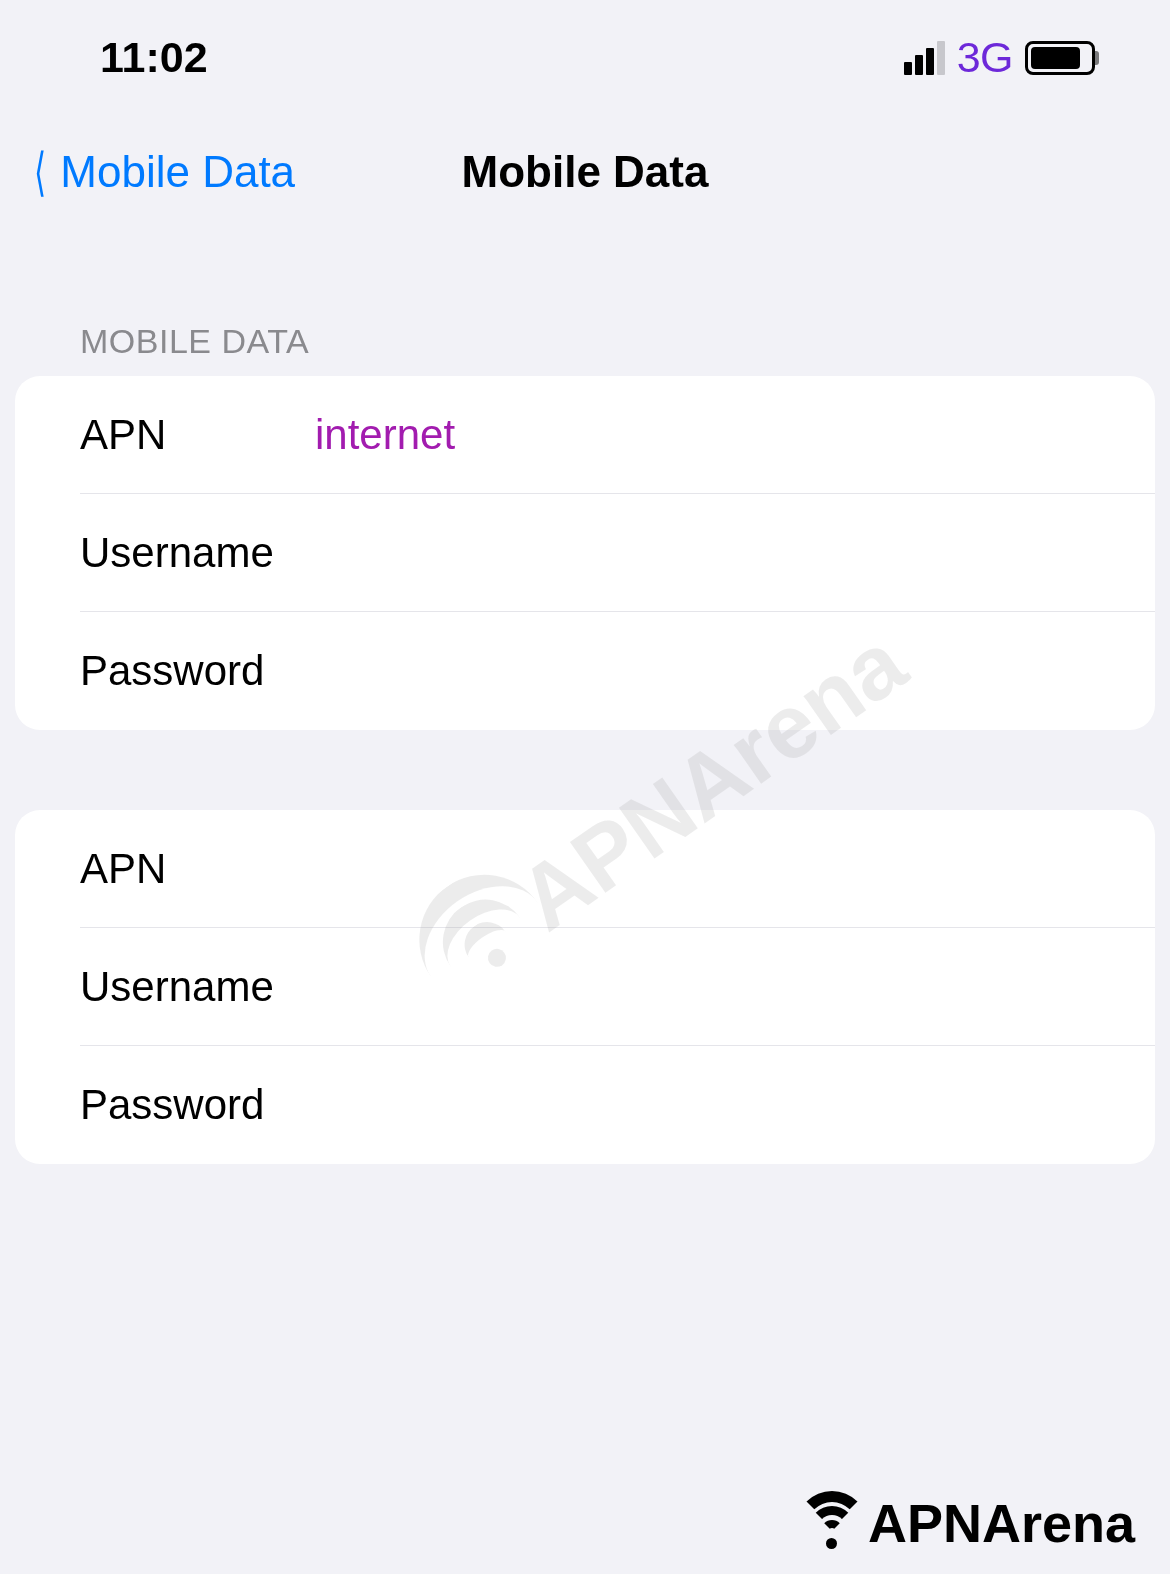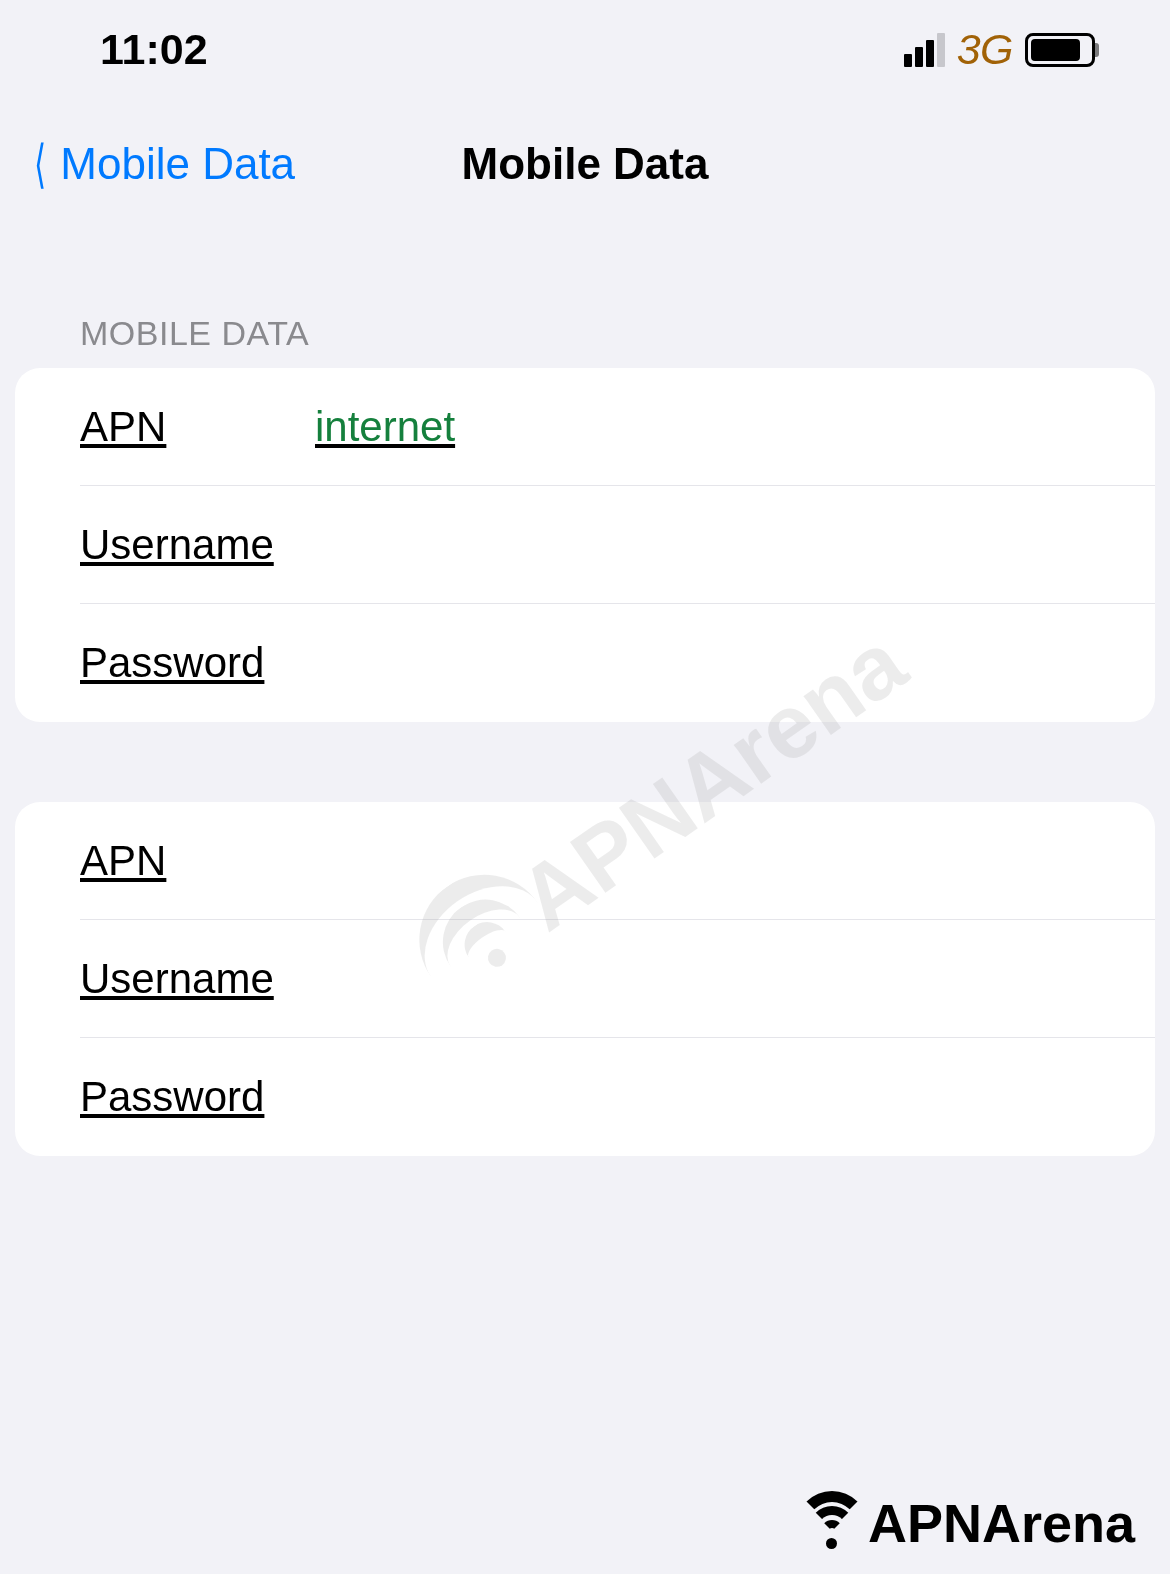--- a/index.html
+++ b/index.html
@@ -15,21 +15,21 @@
       height: 1574px;
       position: relative;
       overflow: hidden;
     }
     
     
     .status-bar {
       display: flex;
       justify-content: space-between;
       align-items: center;
-      padding: 25px 75px 20px 100px;
+      padding: 33px 75px 20px 100px;
     }
     
     .status-time {
       font-size: 43px;
       font-weight: 600;
       color: #000;
     }
     
     .status-right {
       display: flex;
@@ -50,23 +50,22 @@
     }
     
     .signal-bar.b1 { height: 13px; }
     .signal-bar.b2 { height: 20px; }
     .signal-bar.b3 { height: 27px; }
     .signal-bar.b4 { height: 34px; background-color: #C7C7CC; }
     
     .network-type {
       font-size: 43px;
       font-weight: 400;
-      color: #a16207;
+      color: #6d28d9;
       letter-spacing: -0.5px;
-      font-style: italic;
     }
     
     .battery {
       width: 70px;
       height: 34px;
       border: 3px solid #000;
       border-radius: 8px;
       position: relative;
       padding: 3px;
     }
@@ -163,38 +162,37 @@
       padding-left: 0;
     }
     
     .row-wrapper {
       padding-left: 65px;
     }
     
     .row-wrapper .row {
       padding-left: 0;
       border-bottom: 1px solid #E5E5EA;
-      text-decoration: underline;
     }
     
     .row-wrapper:last-child .row {
       border-bottom: none;
       justify-content: flex-end;
     }
     
     .row-label {
       font-size: 42px;
       color: #000;
       width: 235px;
       flex-shrink: 0;
     }
     
     .row-input {
       font-size: 42px;
-      color: #15803d;
+      color: #a21caf;
       border: none;
       outline: none;
       background: transparent;
       flex: 1;
       padding-right: 30px;
     }
     
     
     .watermark-diag {
       position: absolute;

